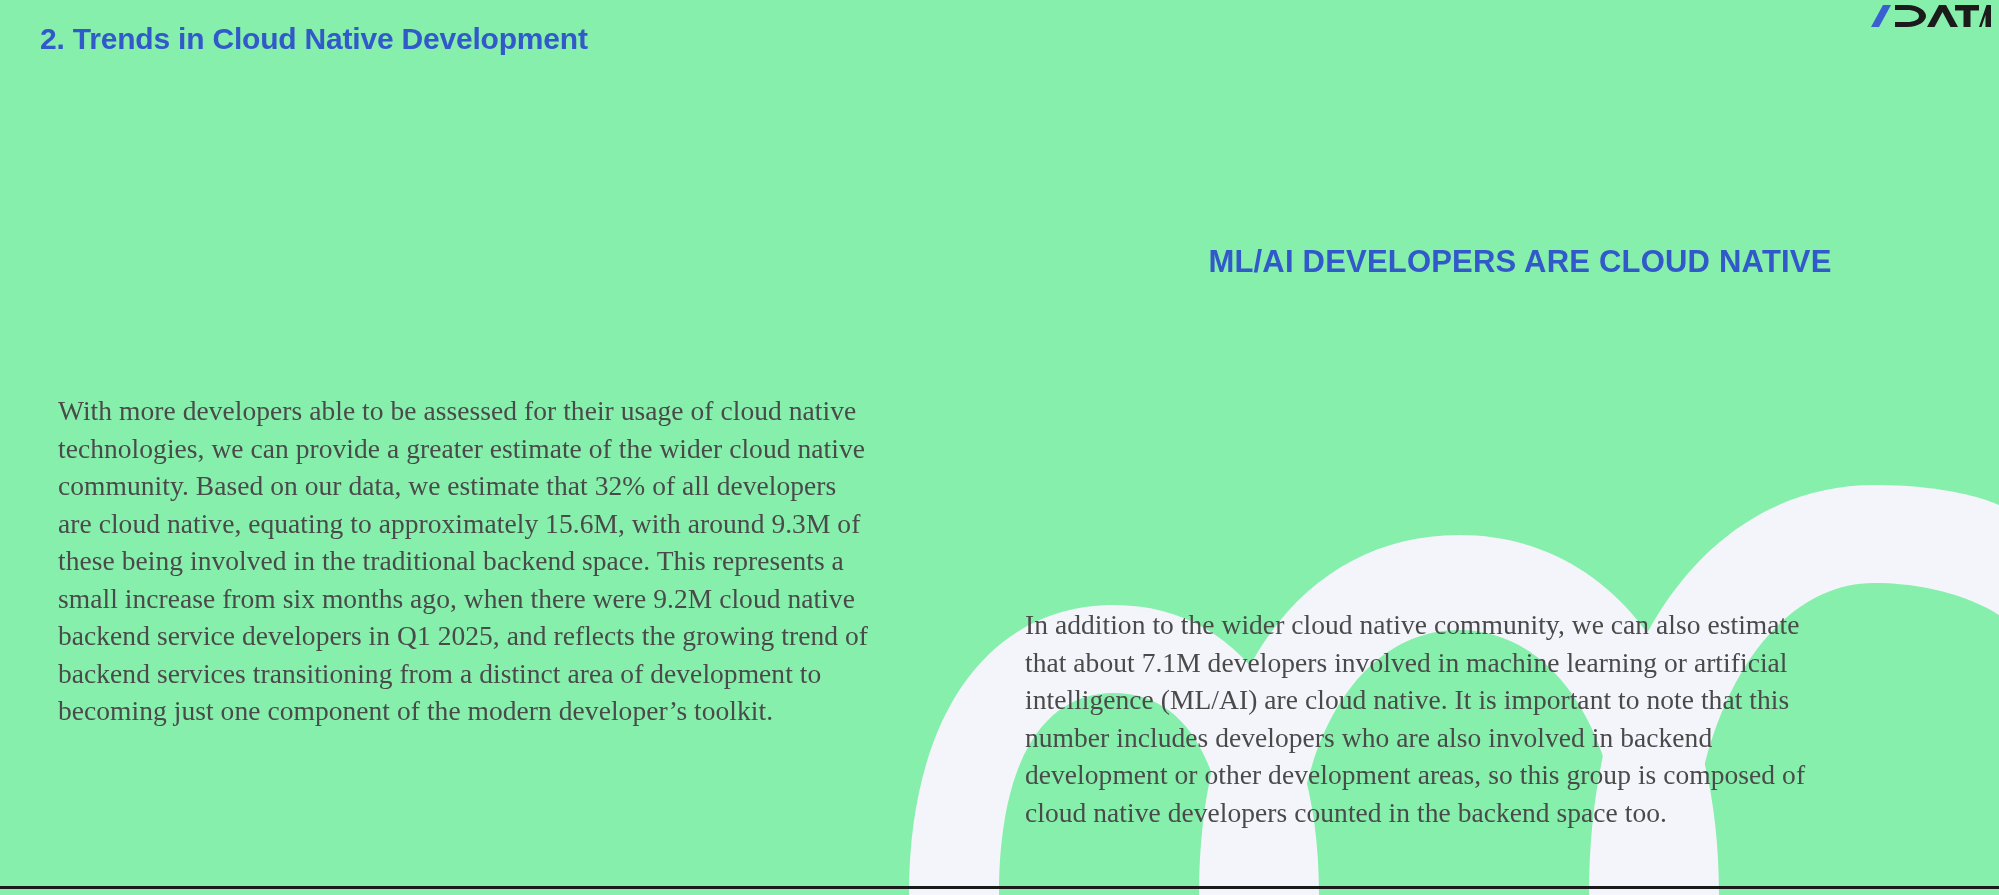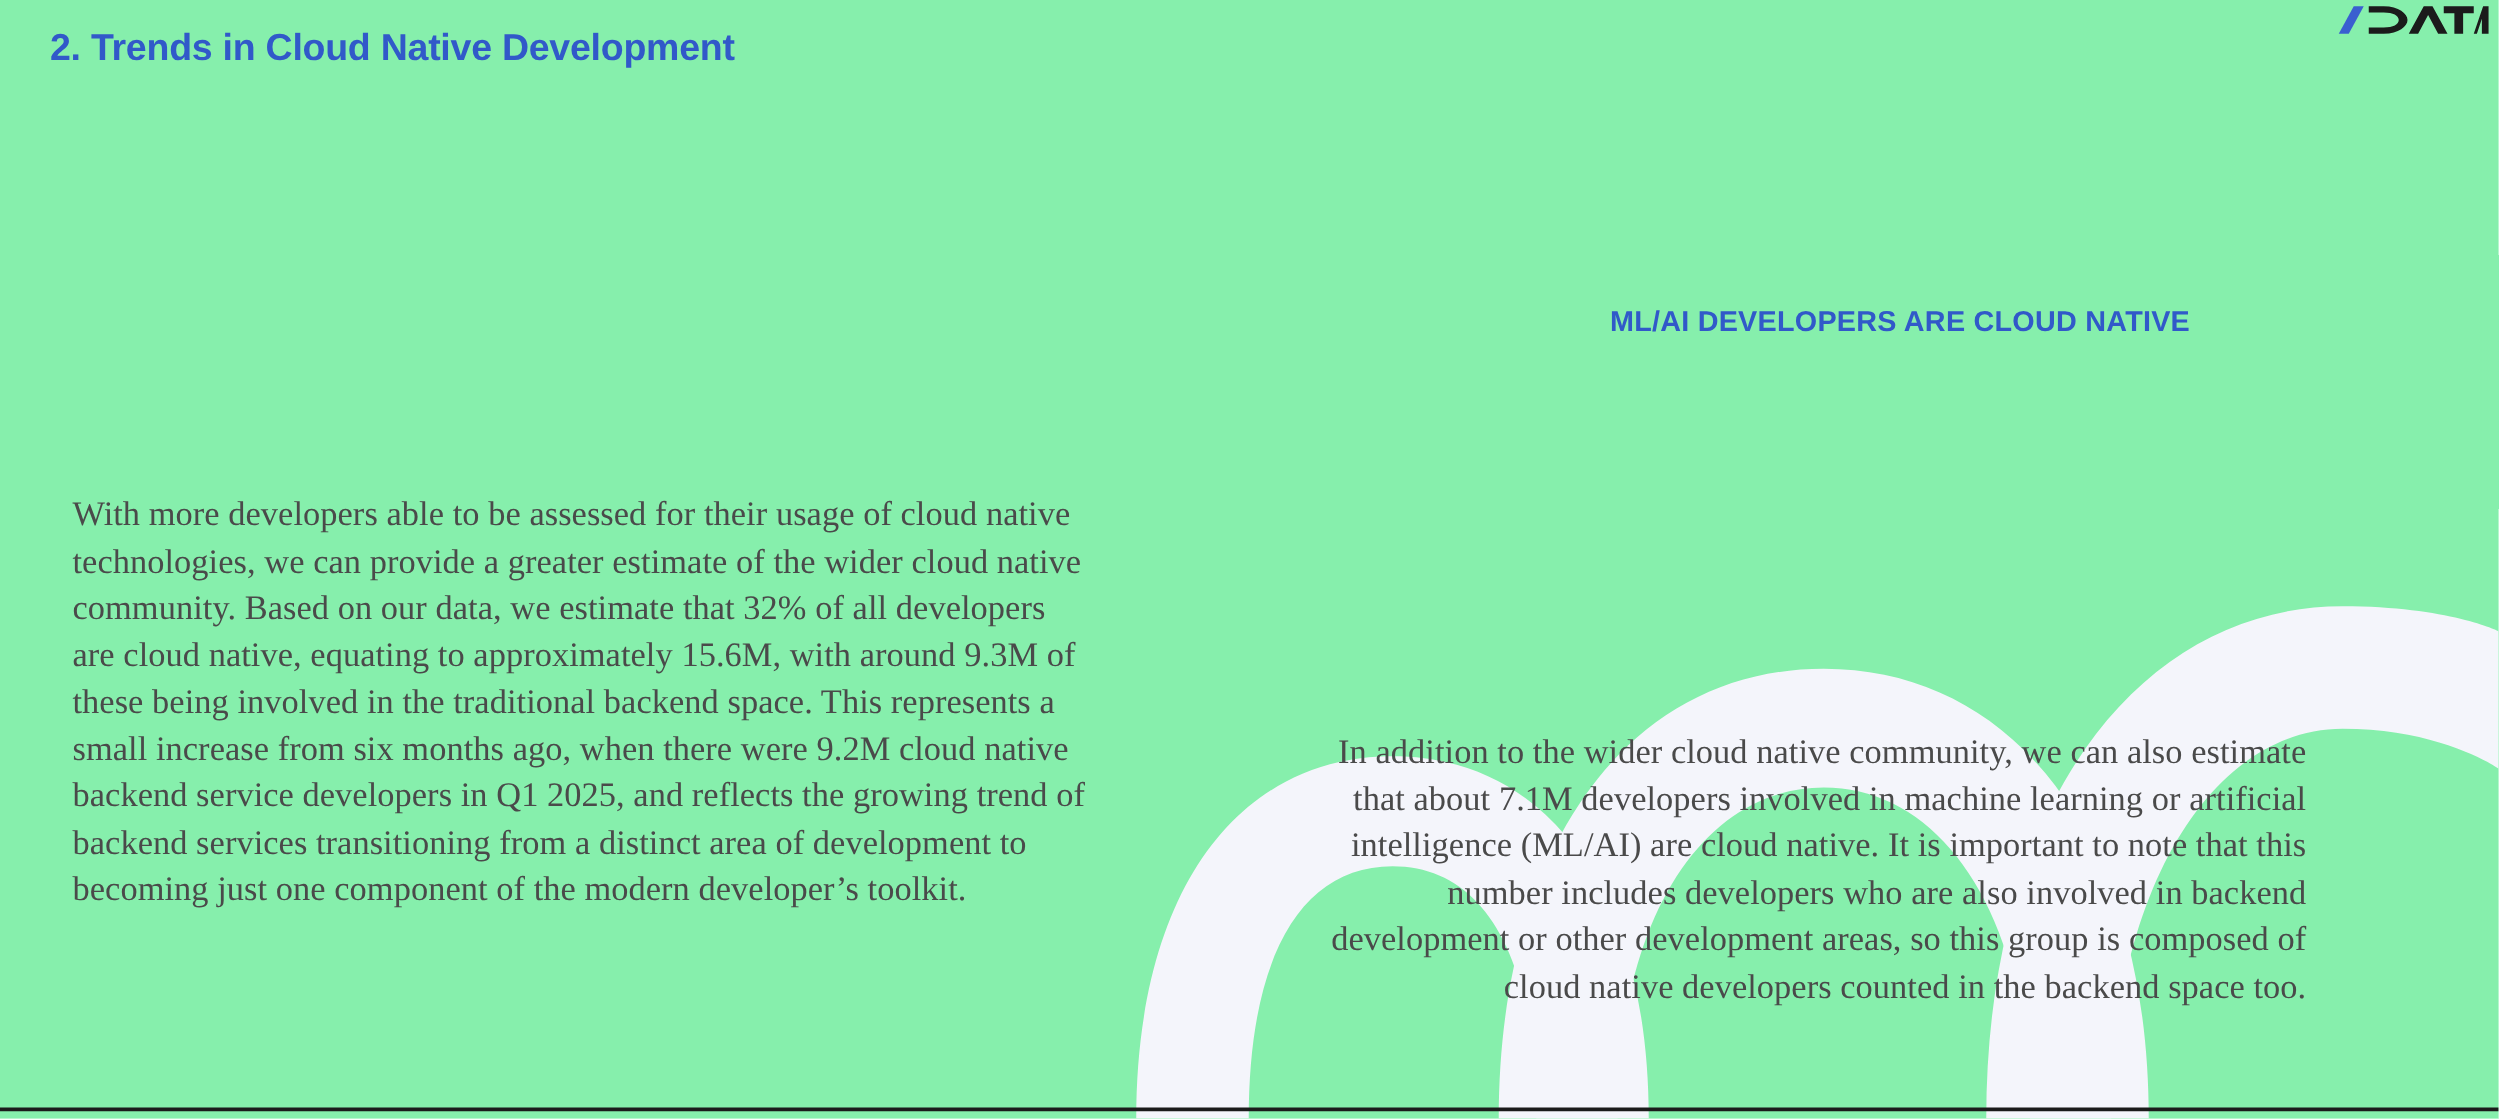--- a/index.html
+++ b/index.html
@@ -94,35 +94,34 @@
     font-size: 96px;
     font-weight: 700;
     color: #3159c9;
     letter-spacing: -1.5px;
     line-height: 1;
     padding-bottom: 6px;
   }
   .stat-caption {
     margin-top: 22px;
     text-align: center;
-    font-size: 23px;
+    font-size: 31px;
     font-weight: 700;
     color: #3159c9;
     letter-spacing: 0.2px;
     white-space: nowrap;
   }
 
   
   .right-col {
     position: absolute;
     left: 1025px;
-    top: 582px;
+    top: 606px;
     width: 820px;
     z-index: 3;
-    text-align: right;
   }
 
   
   .bottom-rule {
     position: absolute;
     left: 0;
     bottom: 6px;
     width: 1999px;
     height: 3px;
     background: #1b1b1b;

